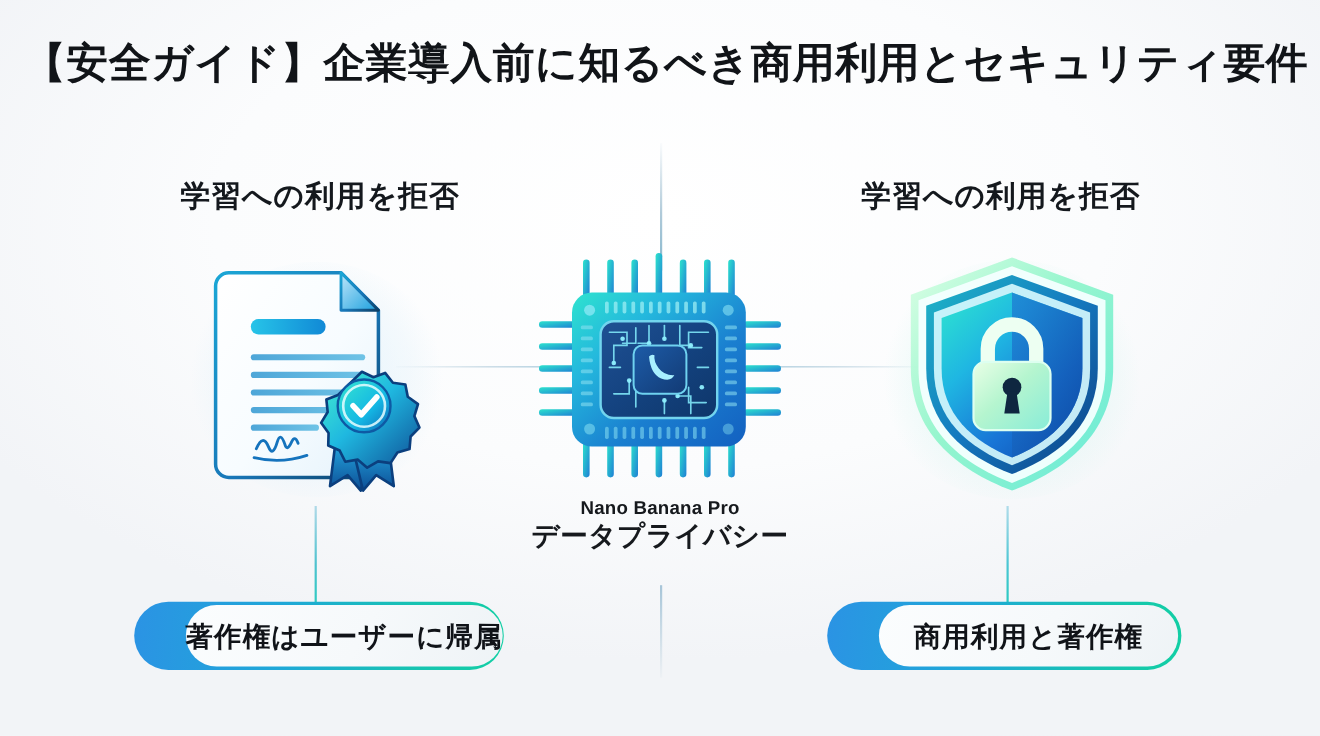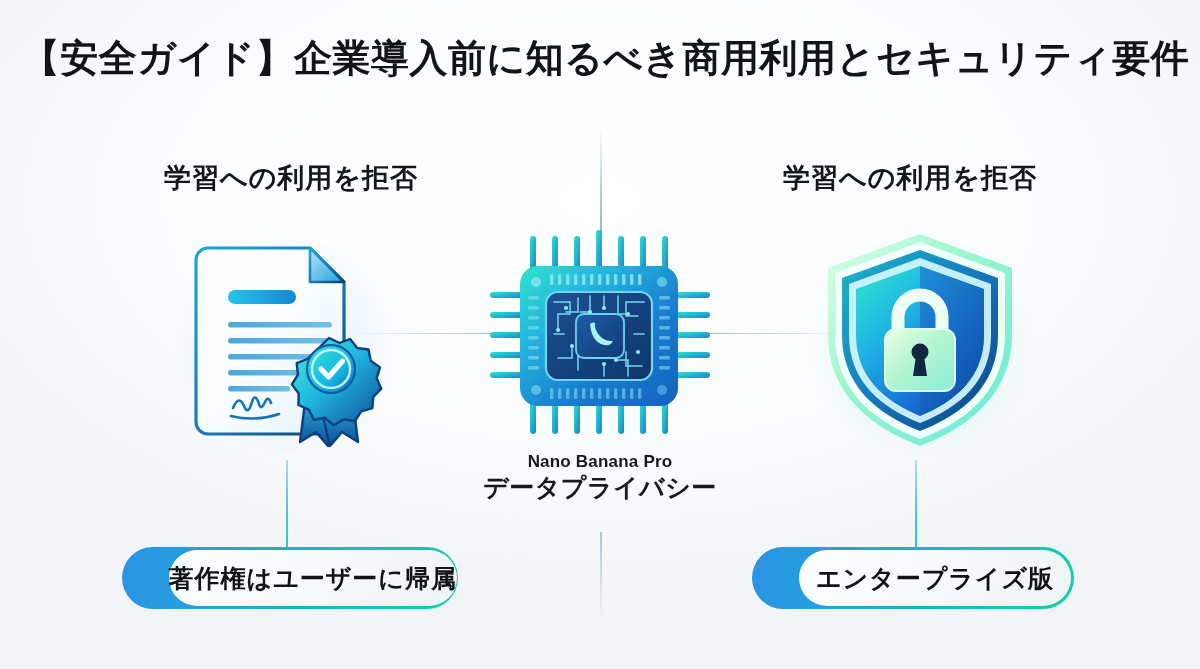--- a/index.html
+++ b/index.html
@@ -451,17 +451,17 @@
   </div>
 
   <div class="pill" id="pill-left">
     <div class="pill-inner">
       <span class="pill-text">著作権はユーザーに帰属</span>
     </div>
   </div>
 
   <div class="pill" id="pill-right">
     <div class="pill-inner">
-      <span class="pill-text">エンタープライズ版</span>
+      <span class="pill-text">商用利用と著作権</span>
     </div>
   </div>
 
 </div>
 
 </body></html>

